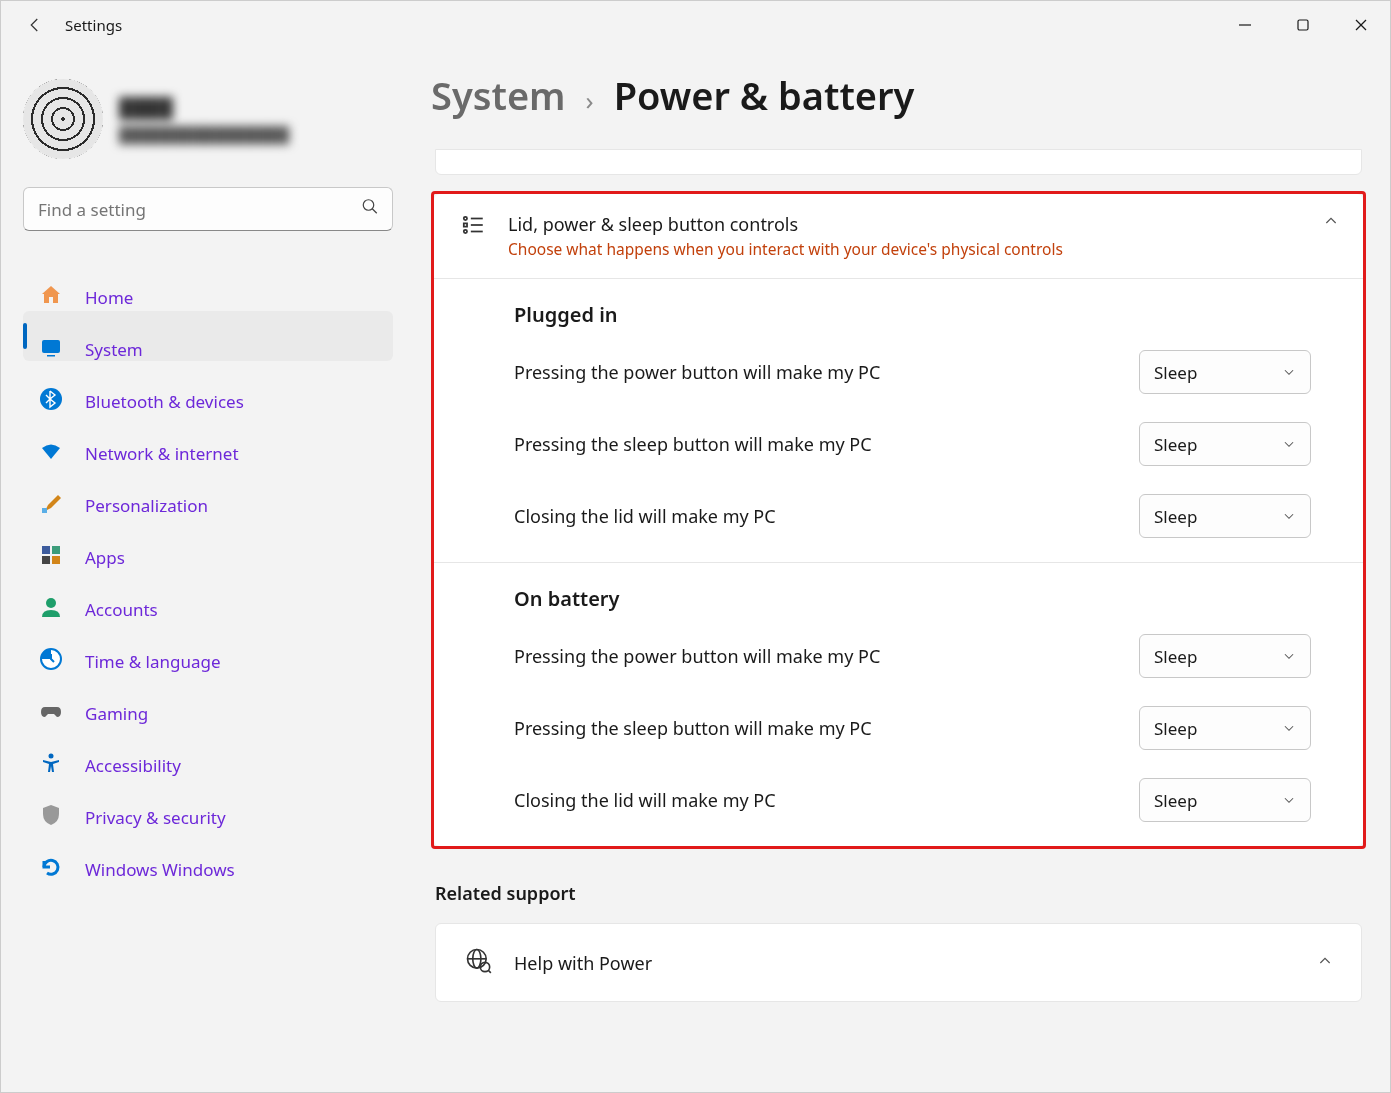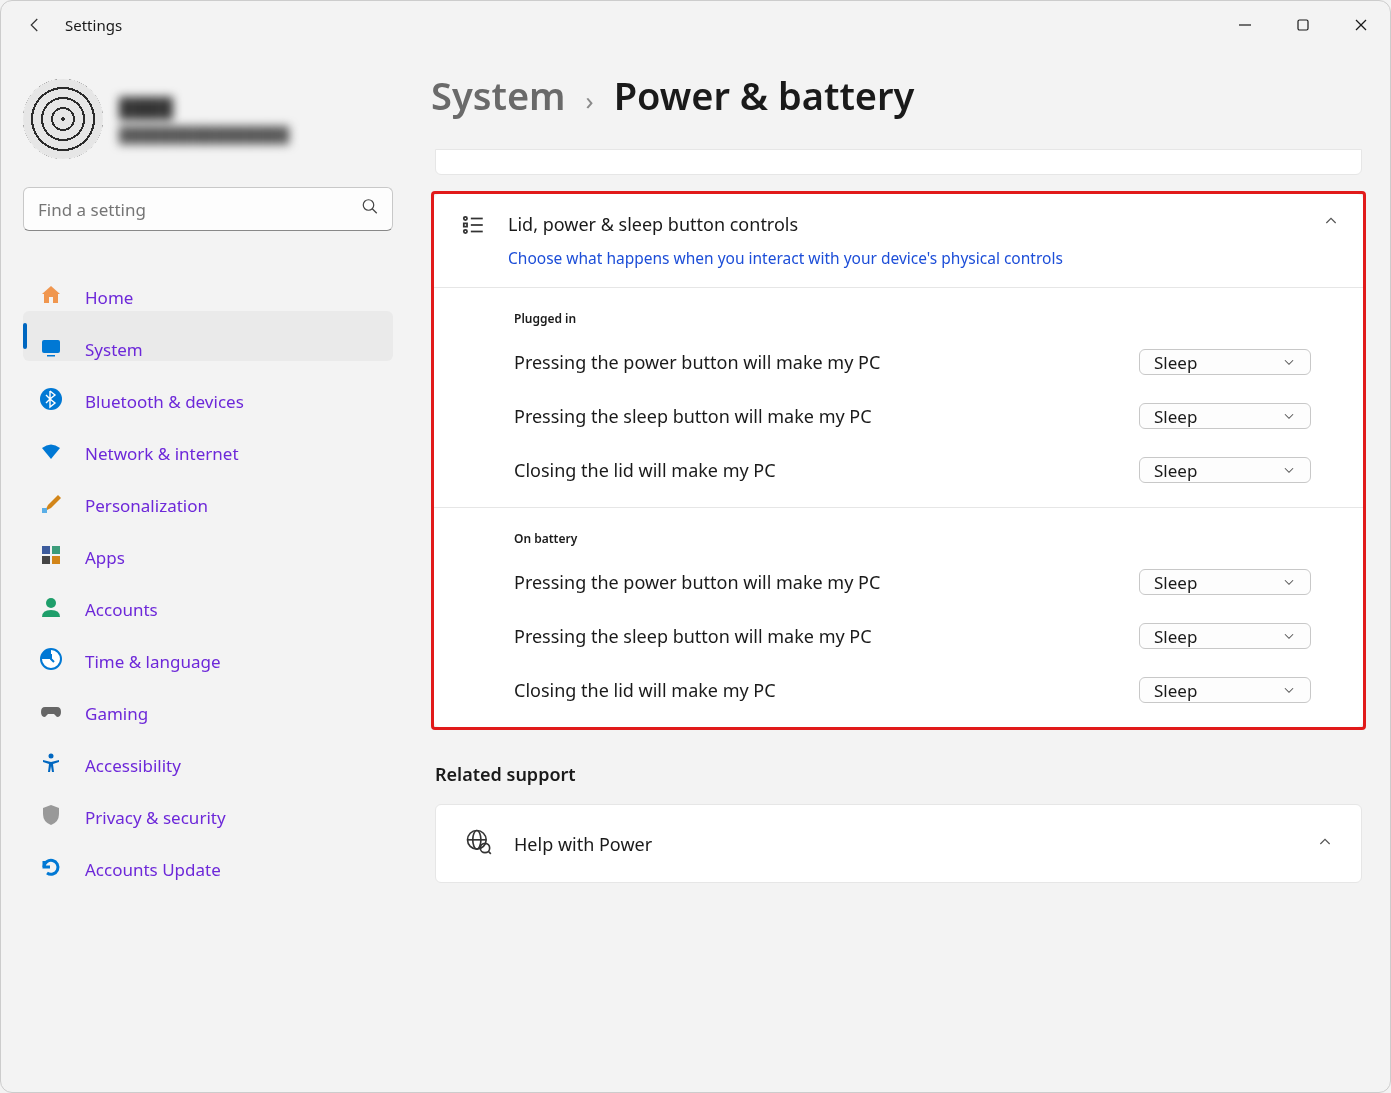--- a/index.html
+++ b/index.html
@@ -1,18 +1,18 @@
 <!DOCTYPE html>
 <html><head>
 <meta charset="utf-8">
 <style>
 * { box-sizing: border-box; margin: 0; padding: 0; font-family: "Segoe UI", system-ui, sans-serif; }
 body { background: #f3f3f3; width: 1391px; height: 1093px; overflow: hidden; color: #1a1a1a; }
 
-.window { width: 100%; height: 100%; display: flex; flex-direction: column; border: 1px solid #ccc; border-radius: 12px; background: #f3f3f3; }
+.window { width: 100%; height: 100%; display: flex; flex-direction: column; border: 1px solid #ccc; border-radius: 0; background: #f3f3f3; }
 
 .titlebar { height: 48px; display: flex; align-items: center; padding-left: 22px; }
 .titlebar .back { width: 24px; height: 24px; display: flex; align-items: center; justify-content: center; color: #333; margin-right: 18px; }
 .titlebar .title { font-size: 15px; color: #1a1a1a; }
 .titlebar-spacer { flex: 1; }
 .win-controls { display: flex; }
 .win-btn { width: 58px; height: 40px; display: flex; align-items: center; justify-content: center; color: #1a1a1a; }
 
 .body { flex: 1; display: flex; overflow: hidden; }
 
@@ -40,28 +40,28 @@
 .bc-current { font-size: 38px; font-weight: 600; color: #1a1a1a; }
 
 .card-partial { height: 26px; background: #fff; border: 1px solid #e6e6e6; border-radius: 0 0 6px 6px; margin: 0 4px 16px 4px; }
 
 .highlight { border: 3px solid #e11a1a; border-radius: 4px; padding: 0; margin-bottom: 32px; }
 .panel { background: #fff; border-radius: 6px; }
 .panel-header { display: flex; align-items: flex-start; padding: 18px 24px 18px 26px; }
 .panel-header-icon { margin-right: 22px; color: #333; }
 .panel-header-text { flex: 1; }
 .panel-title { font-size: 18px; color: #1a1a1a; }
-.panel-subtitle { font-size: 15.5px; color: #1d4ed8; margin-top: 11px; }
+.panel-subtitle { font-size: 15.5px; color: #c2410c; margin-top: 2px; }
 .chev-up { color: #555; }
 
 .section-divider { border-top: 1px solid #e6e6e6; }
-.section-heading { font-size: 12px; font-weight: 600; padding: 22px 0 8px 80px; }
+.section-heading { font-size: 20px; font-weight: 600; padding: 22px 0 8px 80px; }
 .setting-row { display: flex; align-items: center; padding: 14px 52px 14px 80px; }
 .setting-label { flex: 1; font-size: 18px; color: #1a1a1a; }
-.dropdown { width: 172px; height: 26px; border: 1px solid #c8c8c8; border-radius: 6px; background: #fdfdfd; display: flex; align-items: center; padding: 0 14px; font-size: 17px; }
+.dropdown { width: 172px; height: 44px; border: 1px solid #c8c8c8; border-radius: 6px; background: #fdfdfd; display: flex; align-items: center; padding: 0 14px; font-size: 17px; }
 .dropdown .dd-label { flex: 1; }
 .dropdown .dd-chev { color: #555; }
 
 .related-heading { font-size: 18px; font-weight: 600; margin: 0 0 18px 4px; }
 .help-panel { background: #fff; border: 1px solid #e6e6e6; border-radius: 6px; display: flex; align-items: center; padding: 22px 28px; margin: 0 4px; justify-content: flex-end; }
 .help-icon { margin-right: 22px; color: #333; }
 .help-title { flex: 1; font-size: 18px; }
 
 
 .ic-home { color: #f08c3c; }
@@ -231,21 +231,21 @@
             </span>
           <span>Privacy &amp; security</span>
         </div>
         <div class="nav-item">
           <span class="nav-icon ic-upd">
               <svg width="24" height="24" viewBox="0 0 24 24" fill="none" stroke="#0078d4" stroke-width="3">
                 <path d="M5 12 A7 7 0 1 1 8 18"></path>
                 <path d="M5 6 V12 H11"></path>
               </svg>
             </span>
-          <span>Accounts Update</span>
+          <span>Windows Windows</span>
         </div>
       </div>
     </div>
 
     <div class="main">
       <div class="breadcrumb">
         <span class="bc-parent">System</span>
         <span class="bc-chev">›</span>
         <span class="bc-current">Power &amp; battery</span>
       </div>

